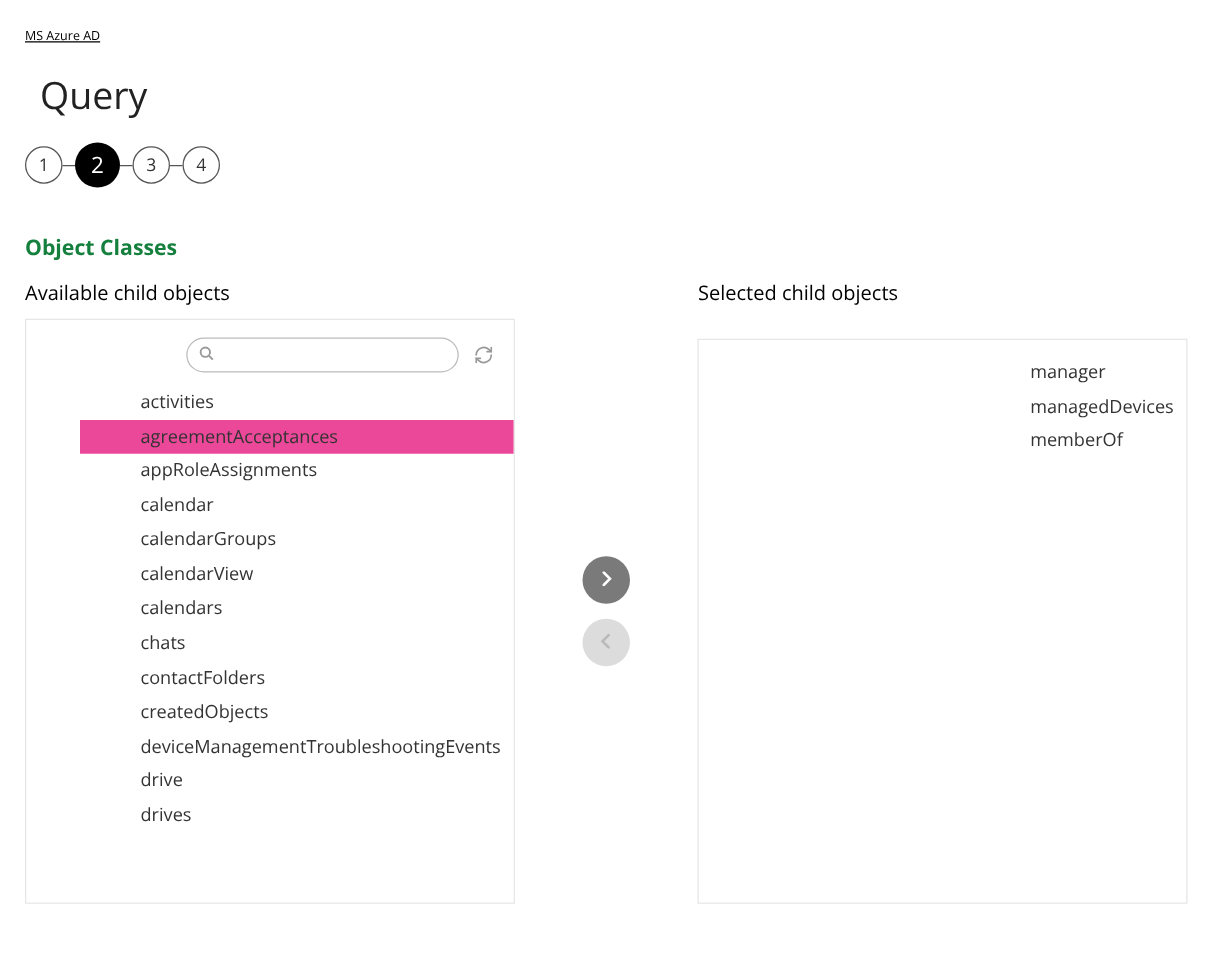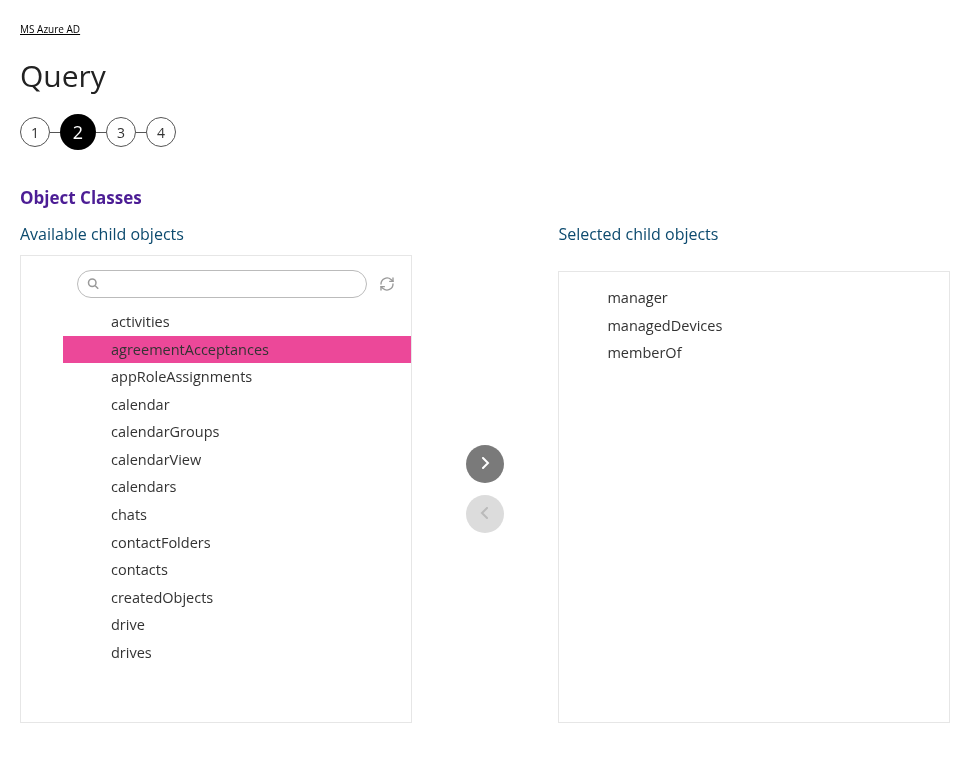--- a/index.html
+++ b/index.html
@@ -14,21 +14,21 @@
     padding: 18px 20px;
   }
   a.breadcrumb {
     color: #000000;
     text-decoration: underline;
     font-size: 10px;
   }
   h1.page-title {
     font-size: 30px;
     font-weight: 400;
-    margin: 18px 0 18px 0;
+    margin: 18px 0 18px 12px;
     color: #222;
   }
   .stepper {
     display:flex;
     align-items:center;
     margin-bottom: 36px;
   }
   .step {
     width: 30px; height: 30px;
     border-radius: 50%;
@@ -47,48 +47,49 @@
     font-weight:500;
   }
   .step-line {
     width: 10px; height:1px; background:#555;
   }
 
   h2.section-title {
     font-size: 17px;
     font-weight: 700;
     margin: 0 0 14px 0;
-    color:#4c1d95;
+    color:#15803d;
   }
 
   .dual-list {
     display:flex;
     gap: 0;
     align-items:stretch;
   }
   .col { display:flex; flex-direction:column; }
   .col.left { width: 400px; }
   .col.mid { width: 150px; align-items:center; justify-content:center; }
   .col.right { width: 400px; gap: 16px; }
 
   .col-title {
     font-size: 16px;
     font-weight: 400;
-    color:#0c4a6e;
+    color:#000000;
     margin-bottom: 10px;
     height:22px;
   }
 
   .panel {
     border: 1px solid #e6e6e6;
     background:#fff;
     flex:1;
     min-height: 452px;
     display:flex;
     flex-direction:column;
+    align-items:flex-end;
   }
   .panel.left-panel { padding-top: 14px; padding-left: 42px; }
 
   .search-row {
     display:flex;
     align-items:center;
     padding: 0 14px 10px 14px;
     gap:10px;
   }
   .search-wrap {
@@ -197,22 +198,22 @@
       <div class="list" id="available-list">
           <div class="list-item">activities</div>
           <div class="list-item highlight">agreementAcceptances</div>
           <div class="list-item">appRoleAssignments</div>
           <div class="list-item">calendar</div>
           <div class="list-item">calendarGroups</div>
           <div class="list-item">calendarView</div>
           <div class="list-item">calendars</div>
           <div class="list-item">chats</div>
           <div class="list-item">contactFolders</div>
-          <div class="list-item">contacts</div>
           <div class="list-item">createdObjects</div>
+          <div class="list-item">deviceManagementTroubleshootingEvents</div>
           <div class="list-item">drive</div>
           <div class="list-item">drives</div>
         </div>
     </div>
   </div>
 
   <div class="col mid">
     <div class="col-title"></div>
     <div class="panel" style="border:none; min-height:452px; justify-content:center; align-items:center;">
       <div class="transfer-buttons">

